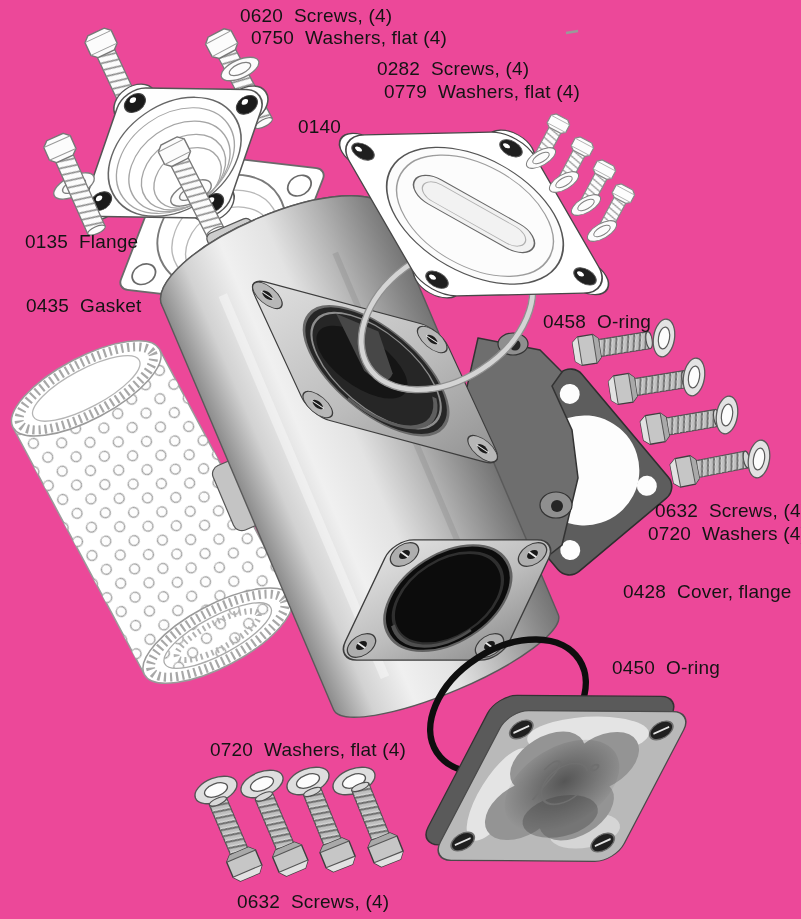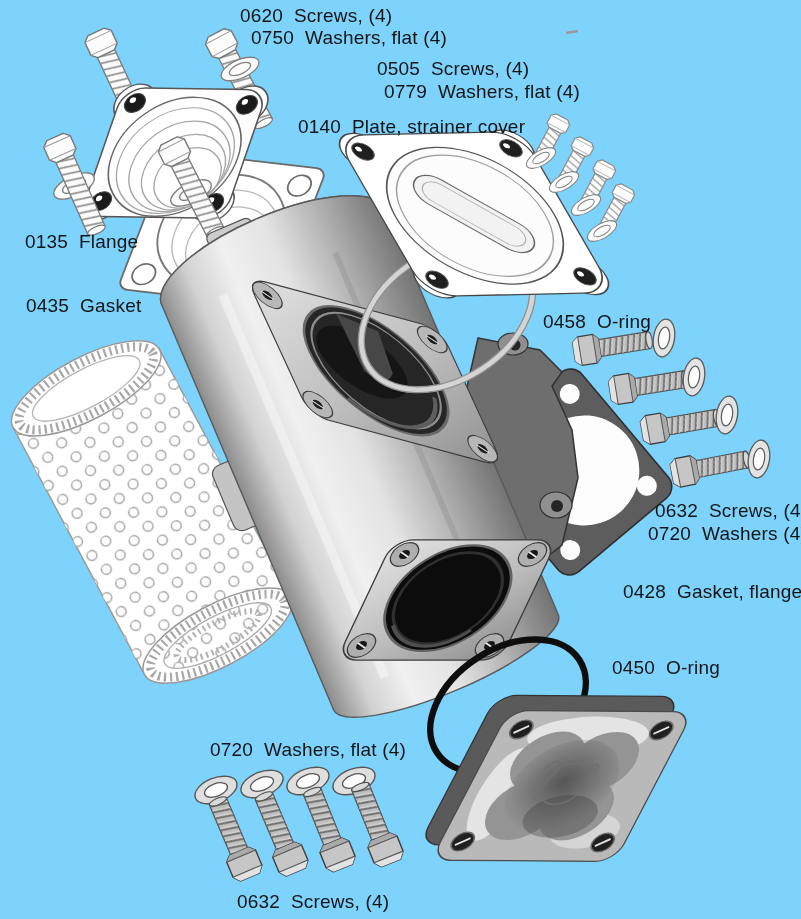--- a/index.html
+++ b/index.html
@@ -1,17 +1,17 @@
 <!DOCTYPE html>
 <html><head>
 <meta charset="utf-8">
 <style>
   html,body{margin:0;padding:0;background:#ffffff;}
   .stage{
-    position:relative;width:801px;height:919px;background:#7dd3fc;overflow:hidden;
+    position:relative;width:801px;height:919px;background:#ec4899;overflow:hidden;
     font-family:"Liberation Sans",sans-serif;
   }
   .stage svg{position:absolute;left:0;top:0;}
   .lbl{
     position:absolute;display:flex;gap:10px;font-size:19px;line-height:21px;
     color:#141414;white-space:nowrap;letter-spacing:.2px;
   }
   .lbl .code{min-width:44px;}
 </style>
 </head>
@@ -335,30 +335,29 @@
 
   <div class="lbl" style="left:240px;top:5px">
     <span class="code">0620</span>
     <span>Screws, (4)</span>
   </div>
   <div class="lbl" style="left:251px;top:27px">
     <span class="code">0750</span>
     <span>Washers, flat (4)</span>
   </div>
   <div class="lbl" style="left:377px;top:58px">
-    <span class="code">0505</span>
+    <span class="code">0282</span>
     <span>Screws, (4)</span>
   </div>
   <div class="lbl" style="left:384px;top:81px">
     <span class="code">0779</span>
     <span>Washers, flat (4)</span>
   </div>
   <div class="lbl" style="left:298px;top:116px">
     <span class="code">0140</span>
-    <span>Plate, strainer cover</span>
   </div>
   <div class="lbl" style="left:25px;top:231px">
     <span class="code">0135</span>
     <span>Flange</span>
   </div>
   <div class="lbl" style="left:26px;top:295px">
     <span class="code">0435</span>
     <span>Gasket</span>
   </div>
   <div class="lbl" style="left:543px;top:311px">
@@ -368,21 +367,21 @@
   <div class="lbl" style="left:655px;top:500px">
     <span class="code">0632</span>
     <span>Screws, (4)</span>
   </div>
   <div class="lbl" style="left:648px;top:523px">
     <span class="code">0720</span>
     <span>Washers (4)</span>
   </div>
   <div class="lbl" style="left:623px;top:581px">
     <span class="code">0428</span>
-    <span>Gasket, flange</span>
+    <span>Cover, flange</span>
   </div>
   <div class="lbl" style="left:612px;top:657px">
     <span class="code">0450</span>
     <span>O-ring</span>
   </div>
   <div class="lbl" style="left:210px;top:739px">
     <span class="code">0720</span>
     <span>Washers, flat (4)</span>
   </div>
   <div class="lbl" style="left:237px;top:891px">

